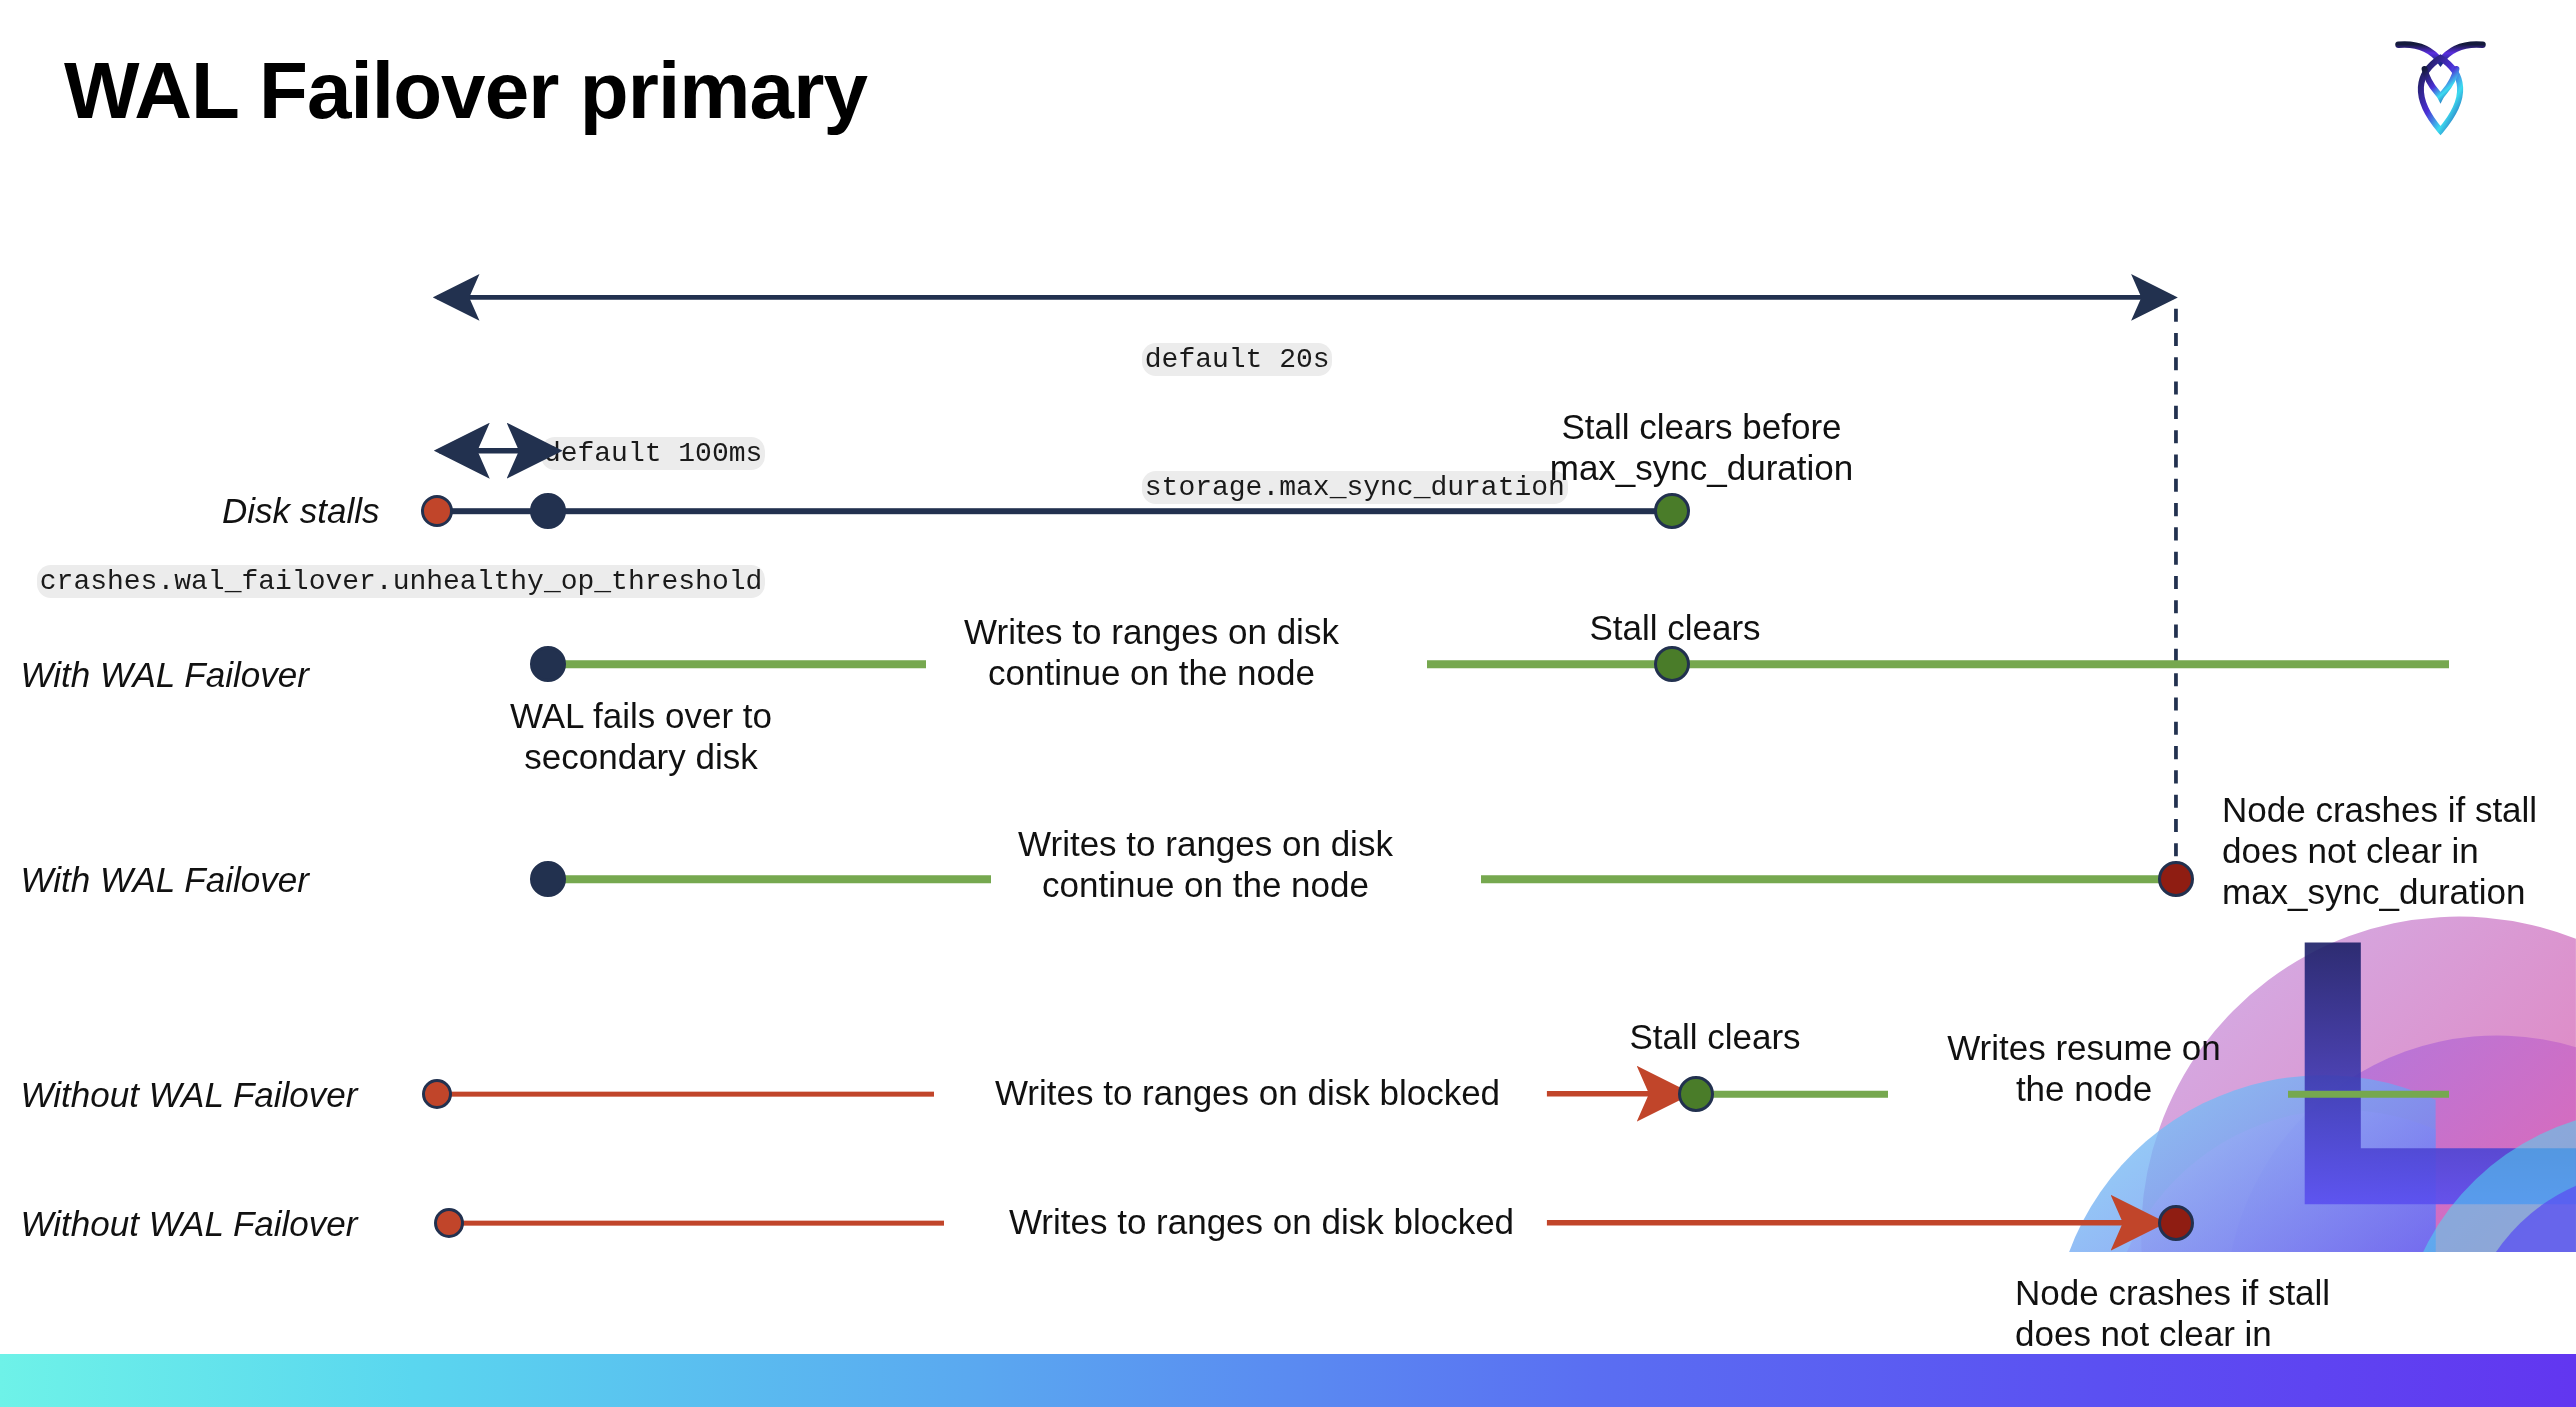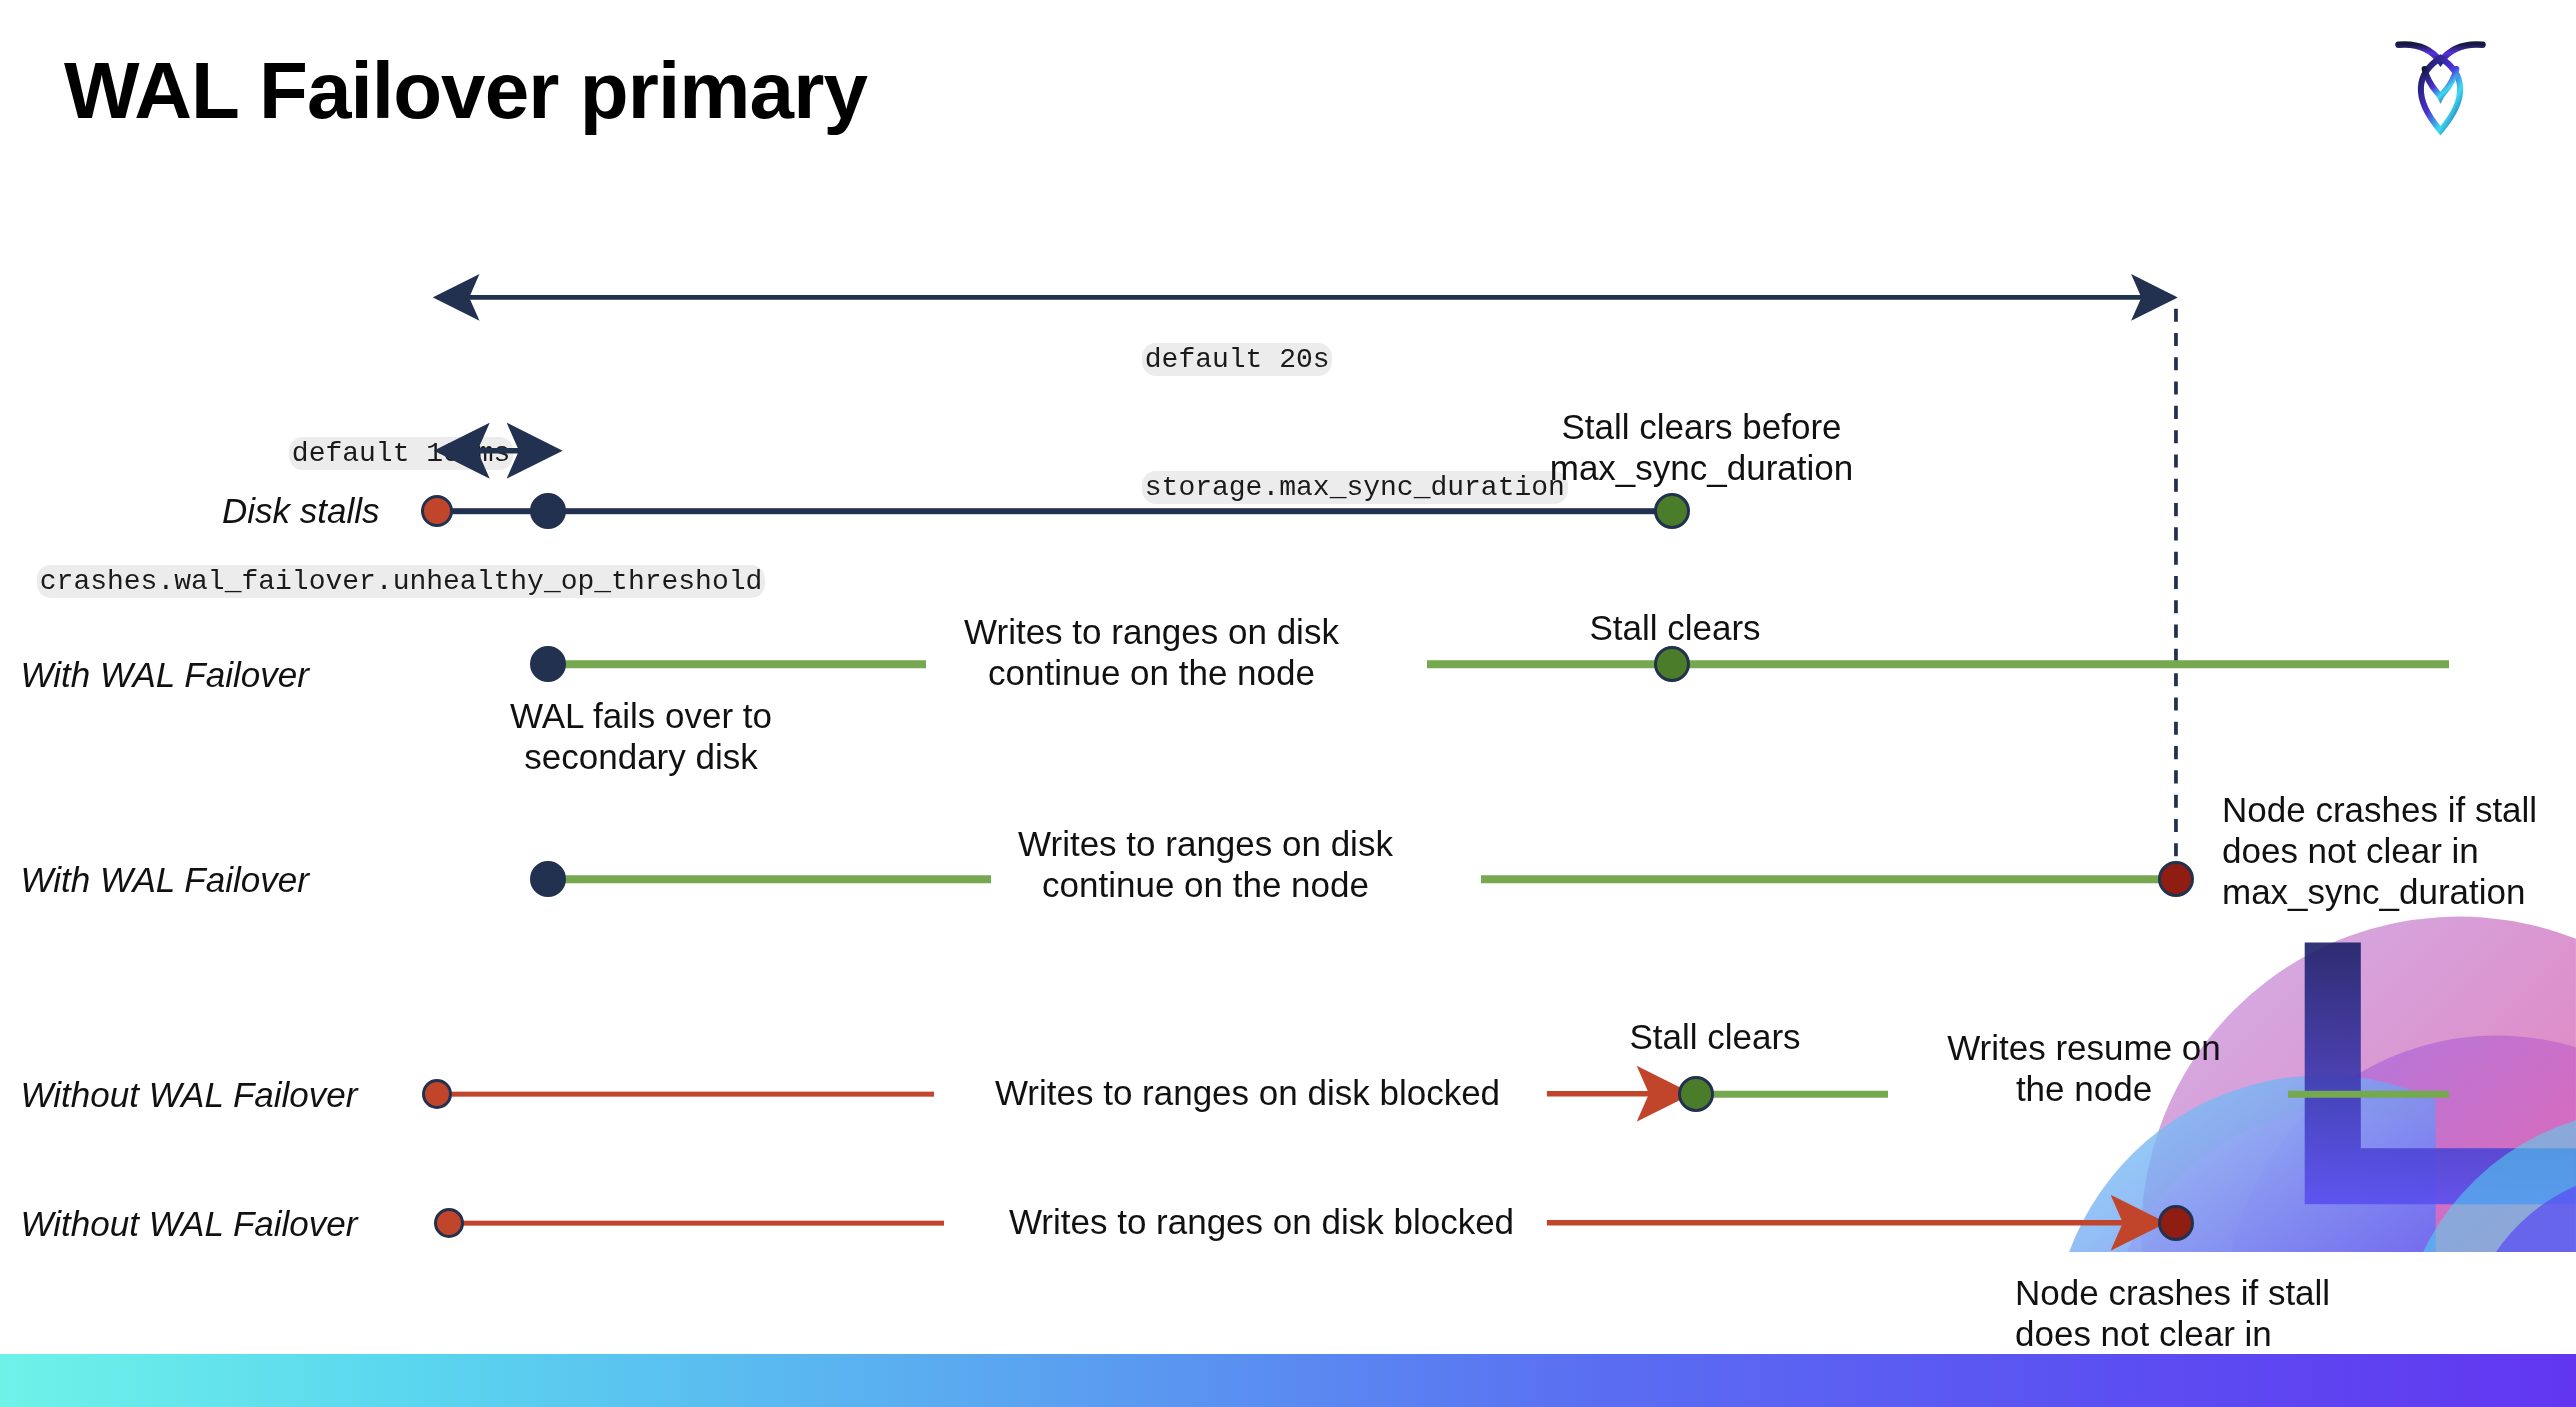--- a/index.html
+++ b/index.html
@@ -137,21 +137,21 @@
       <path d="M430 540 A270 270 0 0 1 620 290 L620 540 Z" fill="#4fd8ee" opacity="0.55"></path>
       <path d="M500 540 A200 200 0 0 1 620 360 L620 540 Z" fill="#5a4ff2" opacity="0.75"></path>
     </svg>
   </div>
 
   <div class="code" style="left:1142px;top:254px;text-align:left;">
     <div><span>default 20s</span></div>
     <div><span>storage.max_sync_duration</span></div>
   </div>
 
-  <div class="code" style="left:37px;top:348px;text-align:center;">
+  <div class="code" style="left:37px;top:348px;text-align:right;">
     <div><span>default 100ms</span></div>
     <div><span>crashes.wal_failover.unhealthy_op_threshold</span></div>
   </div>
 
   <svg class="arrowlayer" viewBox="0 0 2756 1506" width="2576" height="1408">
     <defs>
       <marker id="mNavyR" markerWidth="12" markerHeight="12" refX="9" refY="5" orient="auto" markerUnits="strokeWidth">
         <path d="M0,0 L10,5 L0,10 L2.2,5 Z" fill="#22314f"></path>
       </marker>
       <marker id="mNavyL" markerWidth="12" markerHeight="12" refX="1" refY="5" orient="auto" markerUnits="strokeWidth">

